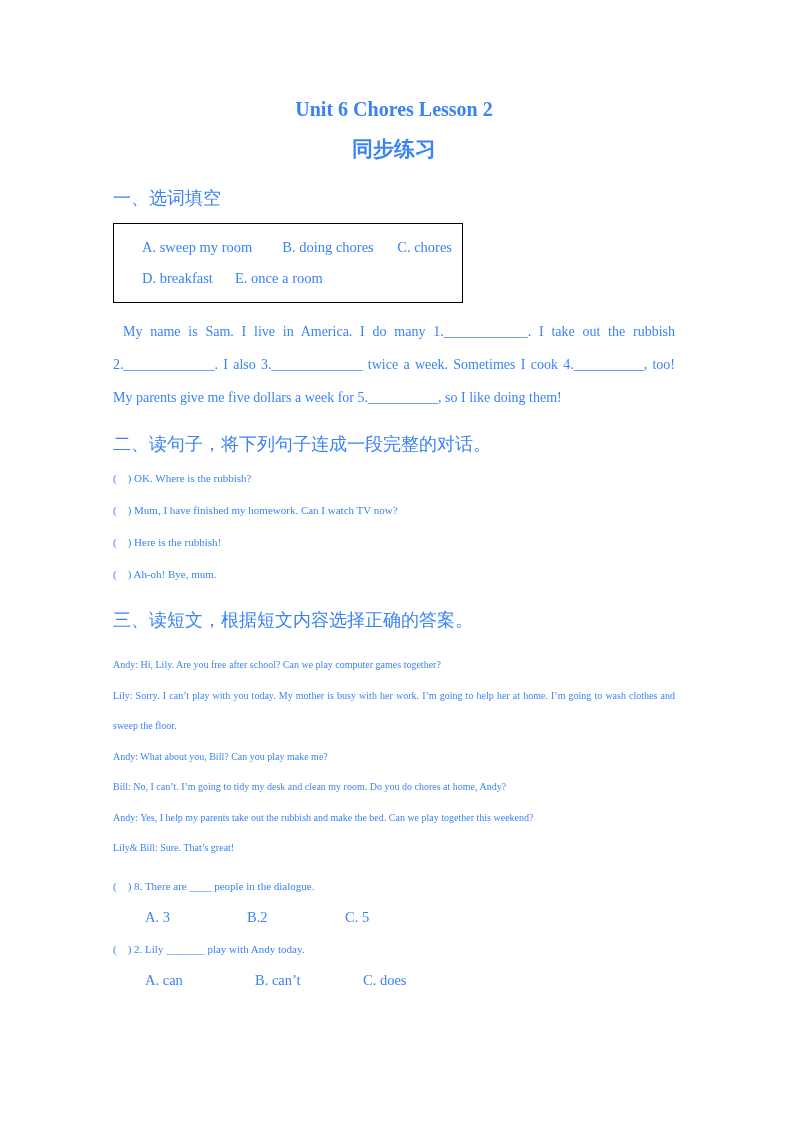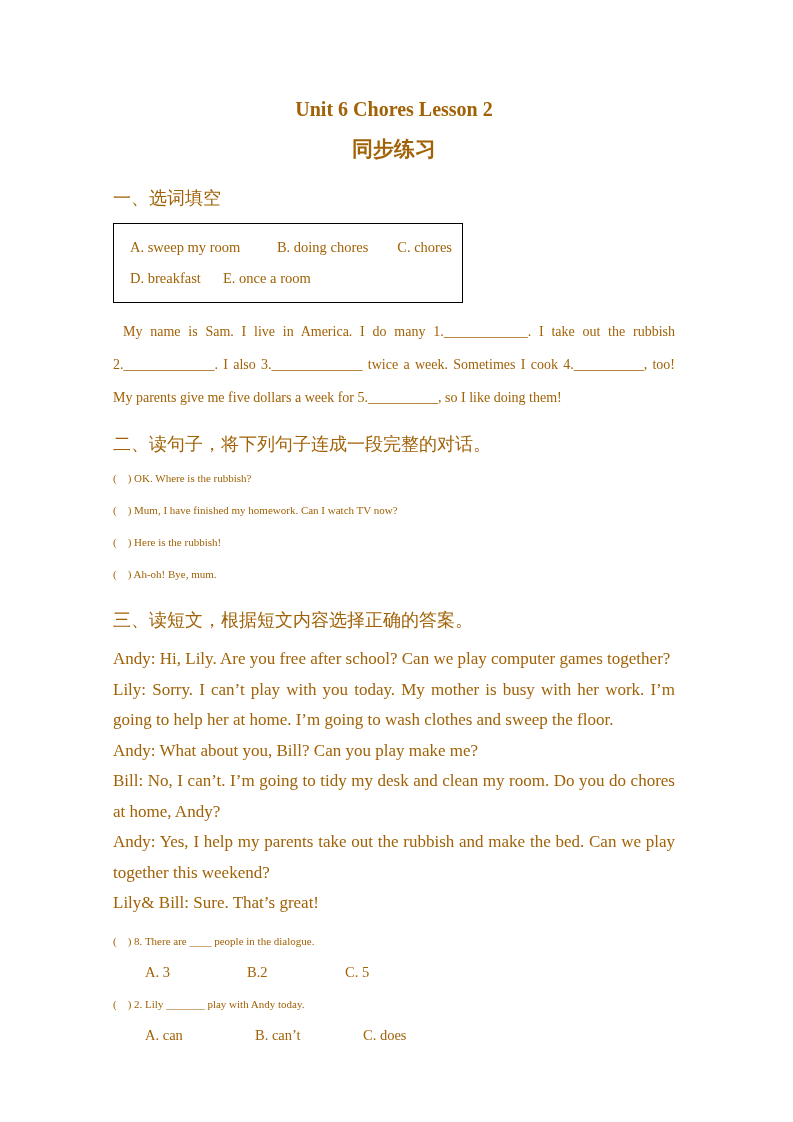--- a/index.html
+++ b/index.html
@@ -2,21 +2,21 @@
 <html><head>
 <meta charset="utf-8">
 <style>
   * { box-sizing: border-box; }
   html, body { margin: 0; padding: 0; background: #ffffff; }
   .page {
     position: relative;
     width: 793px;
     height: 1122px;
     background: #ffffff;
-    color: #a16207;
+    color: #3b82f6;
     font-family: "Liberation Serif", "DejaVu Serif", serif;
     padding: 96px 118px 40px 113px;
     overflow: hidden;
   }
   .title {
     margin: 0;
     text-align: center;
     font-size: 20px;
     font-weight: 700;
     line-height: 26px;
@@ -32,43 +32,43 @@
     margin: 24px 0 0 0;
     font-size: 18px;
     line-height: 24px;
     font-weight: 400;
   }
   .sec-heading.tight { margin-top: 18px; }
   .word-box {
     margin-top: 13px;
     width: 350px;
     border: 1px solid #000;
-    padding: 8px 10px 8px 16px;
+    padding: 8px 10px 8px 28px;
     font-size: 14.5px;
   }
   .word-row { display: flex; line-height: 31px; white-space: pre; }
   .word-row .opt-a { width: 149px; }
   .word-row .opt-b { width: 122px; }
   .word-row .opt-d { width: 93px; }
   .para {
     margin: 12px 0 0 0;
     font-size: 14px;
     line-height: 33px;
     text-align: justify;
     text-indent: 10px;
   }
   .q-item {
     margin: 12px 0 0 0;
     font-size: 11px;
     line-height: 20px;
     white-space: pre-wrap;
   }
   .dialogue {
-    margin-top: 12px;
-    font-size: 17px;
+    margin-top: 18px;
+    font-size: 10px;
     line-height: 30.5px;
     text-align: justify;
   }
   .dialogue p { margin: 0; }
   .choices {
     margin: 11px 0 0 0;
     padding-left: 32px;
     display: flex;
     font-size: 14.5px;
     line-height: 20px;

